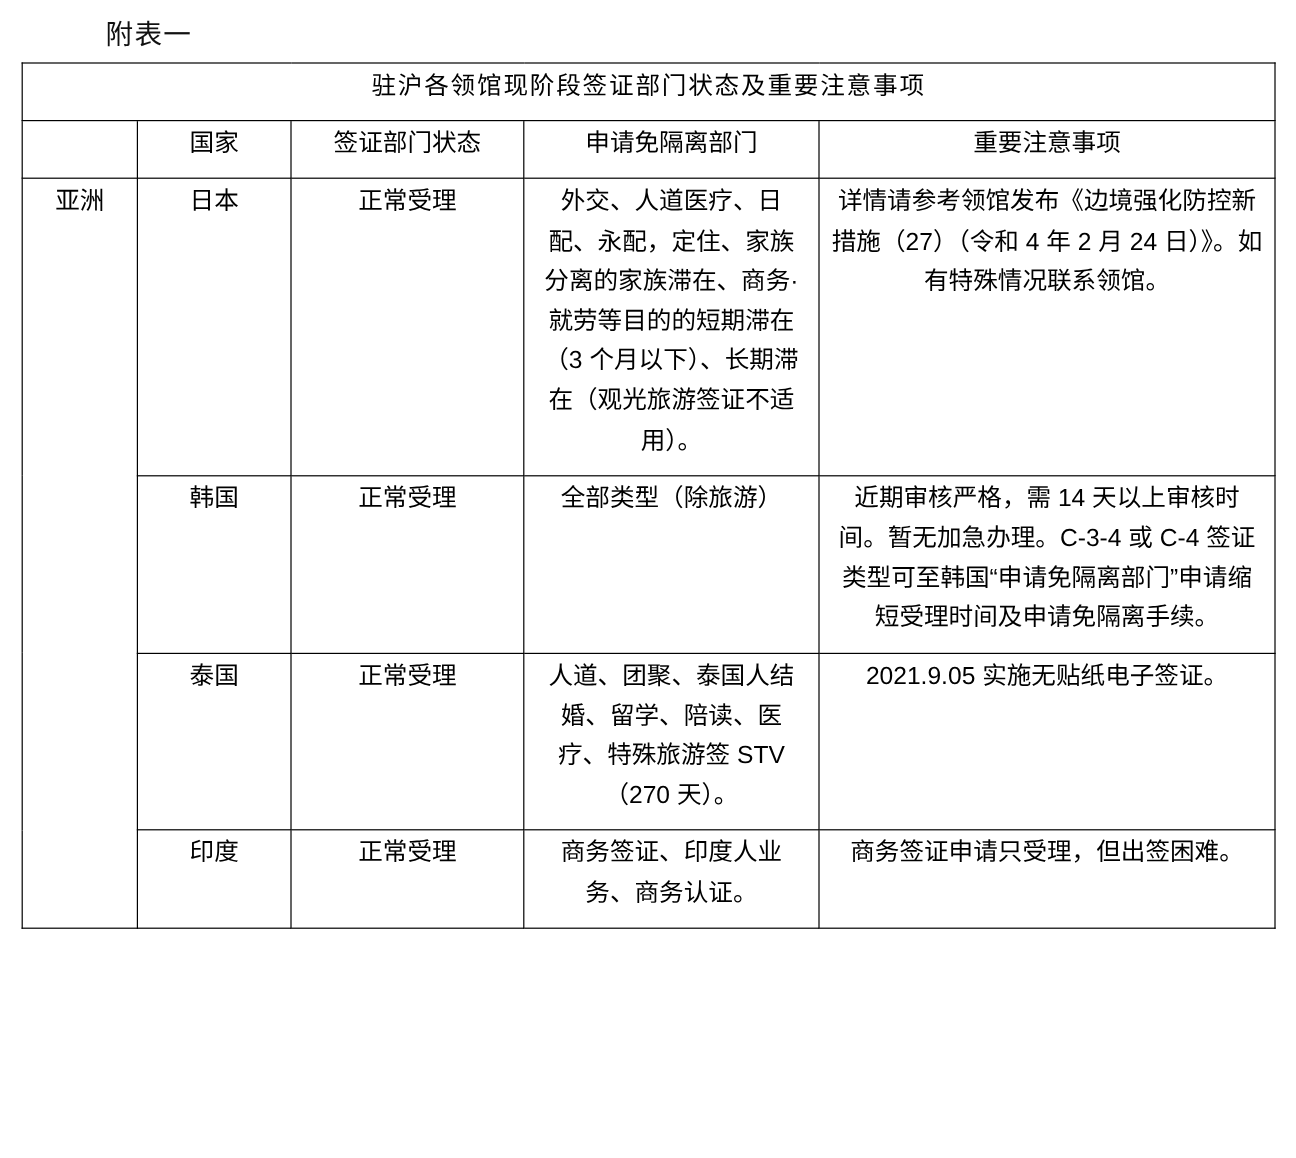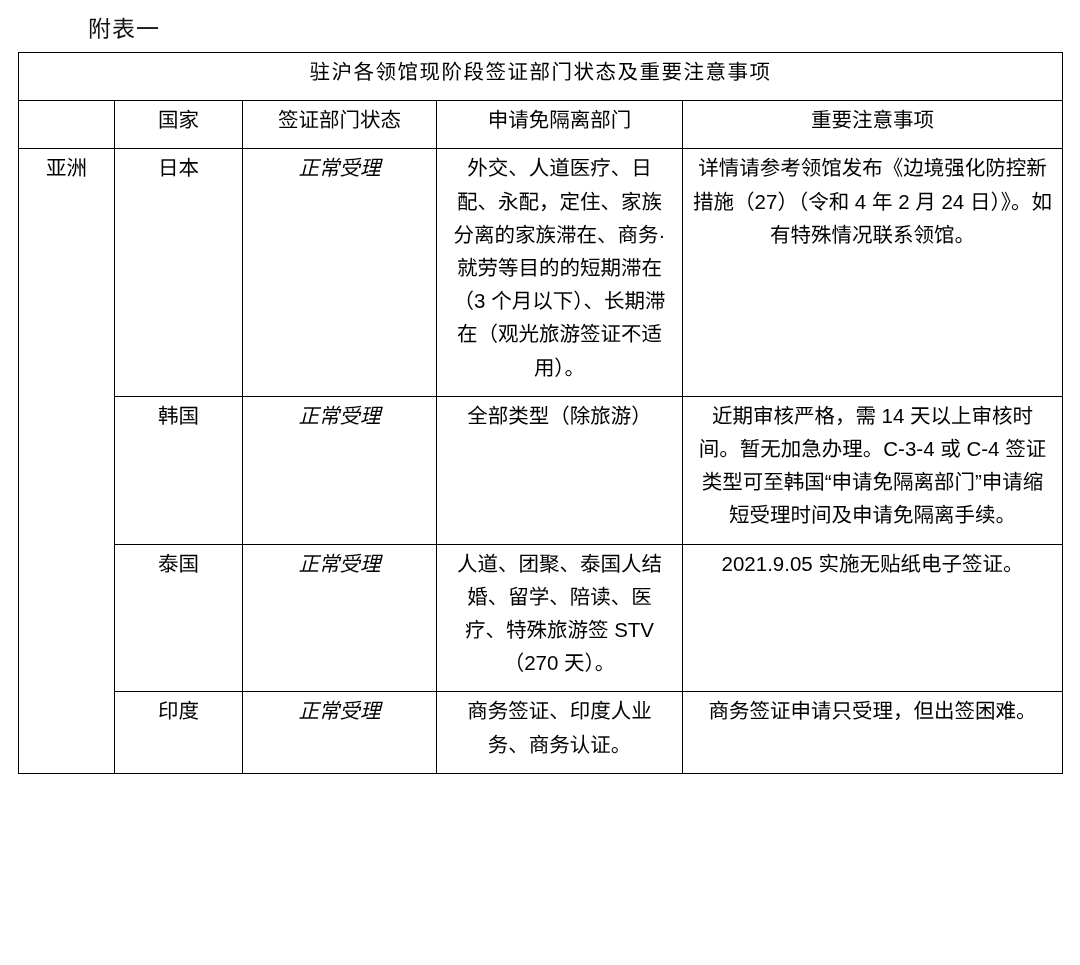--- a/index.html
+++ b/index.html
@@ -71,21 +71,20 @@
     padding-left: 12px;
     font-size: 21px;
   }
   td.country {
     padding-left: 14px;
     font-size: 21px;
   }
   td.status {
     padding-left: 14px;
     font-size: 21px;
-    font-style: italic;
   }
   td.types {
     padding-left: 12px;
     padding-right: 6px;
   }
   td.notes {
     padding-left: 10px;
     padding-right: 10px;
   }
   col.c-region { width: 96px; }

